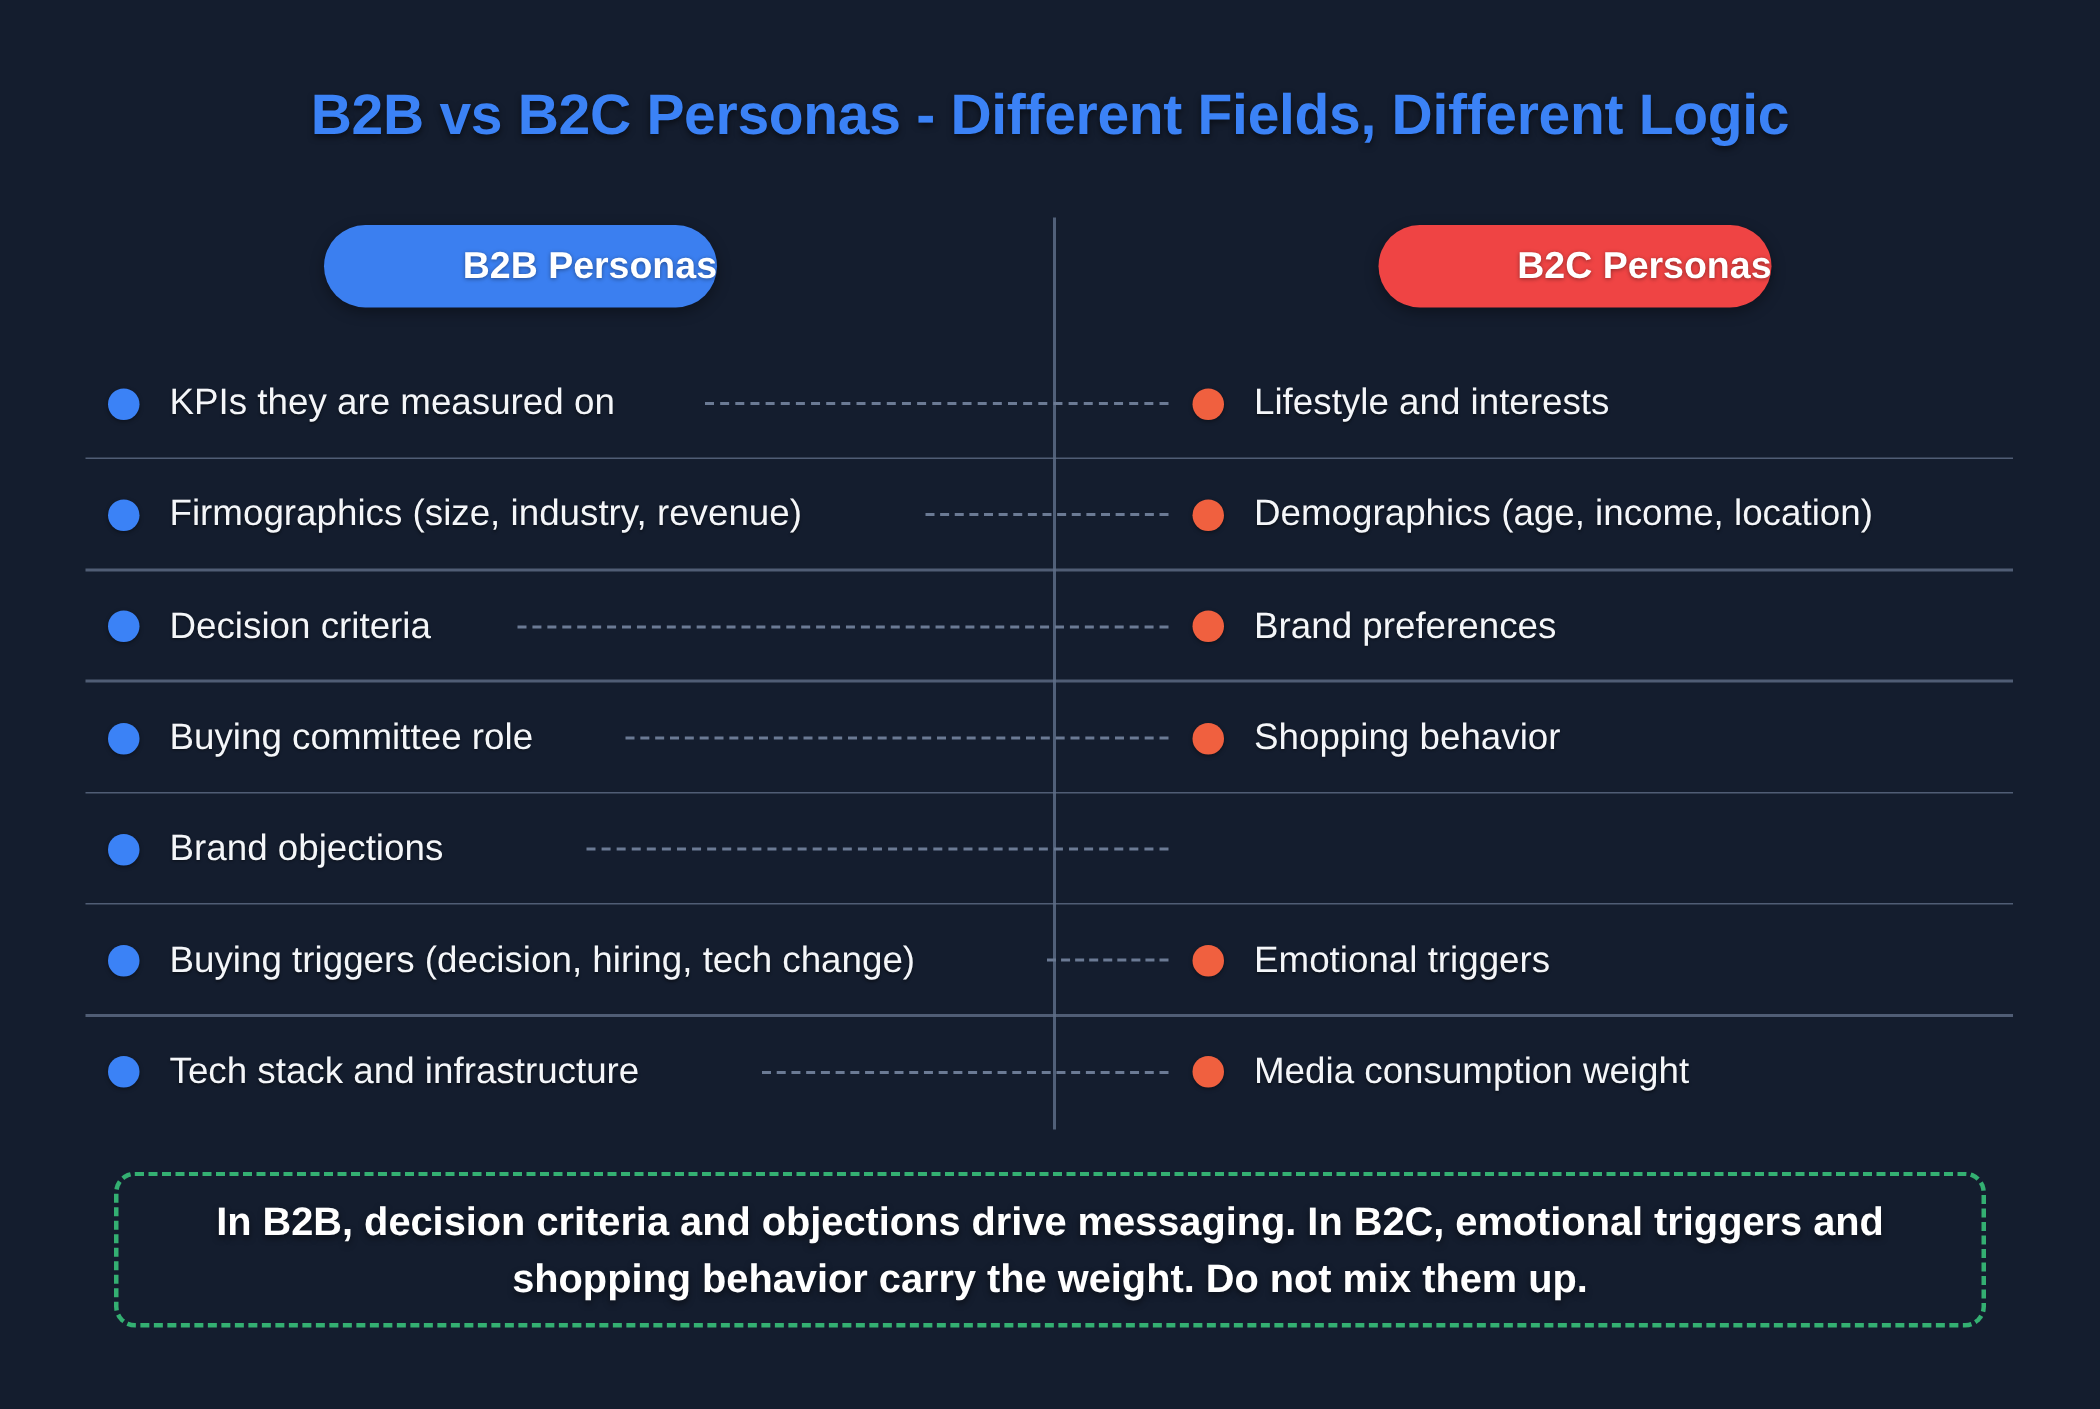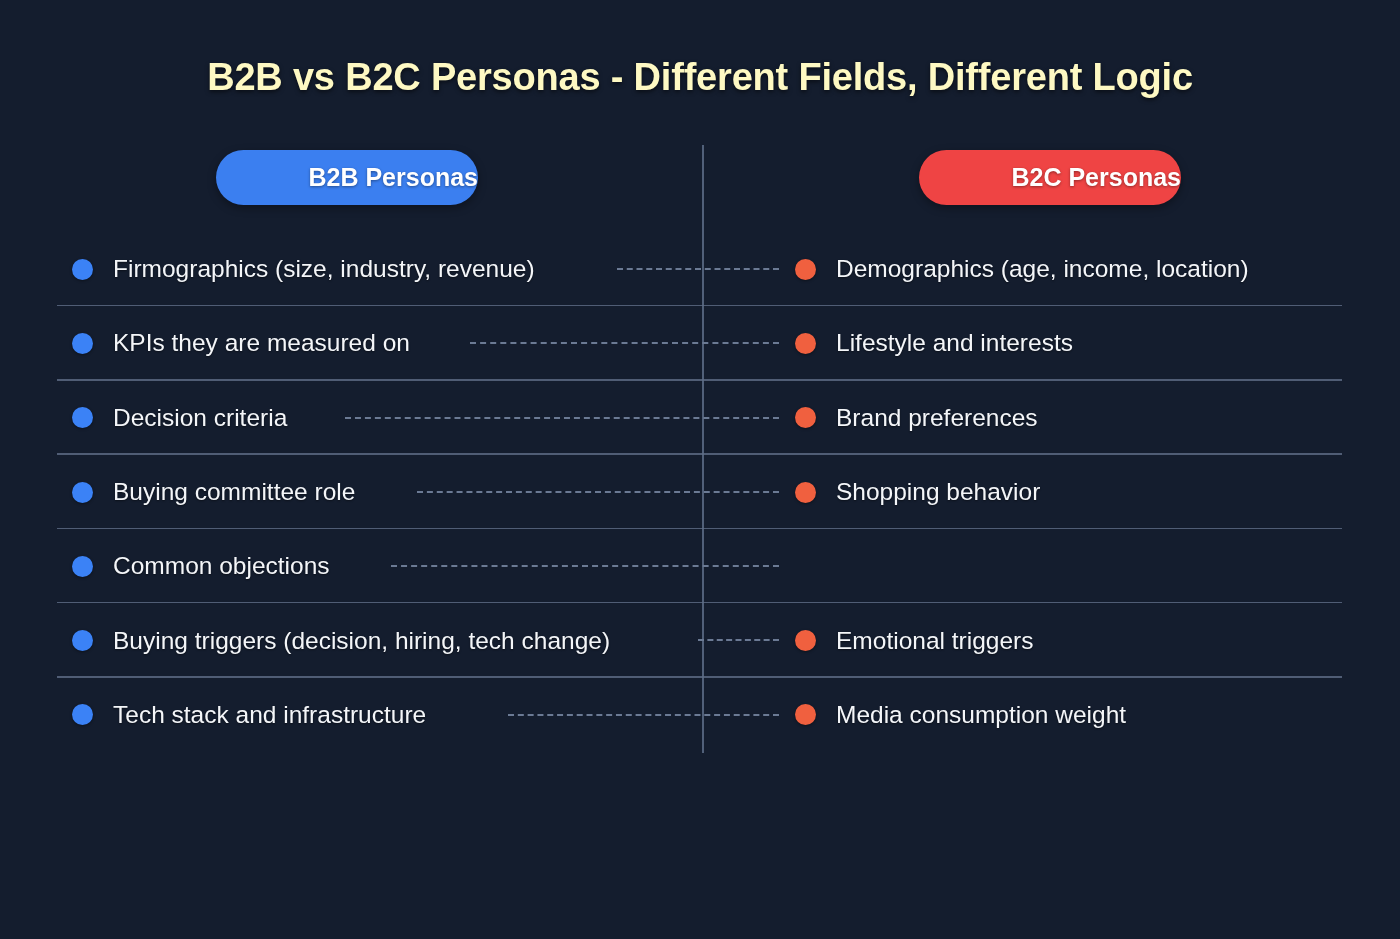--- a/index.html
+++ b/index.html
@@ -24,21 +24,21 @@
 
   
   .title {
     position: absolute;
     top: 56px;
     left: 0;
     width: 1400px;
     text-align: center;
     font-size: 38px;
     font-weight: bold;
-    color: #fef9c3;
+    color: #3b82f6;
     letter-spacing: -0.2px;
     text-shadow: 0 2px 4px rgba(0,0,0,0.55);
   }
 
   
   .pill {
     position: absolute;
     top: 150px;
     height: 55px;
     line-height: 55px;
@@ -170,48 +170,48 @@
   <div class="pill pill-b2b">B2B Personas</div>
   <div class="pill pill-b2c">B2C Personas</div>
 
   <div class="v-divider"></div>
 
   <div class="rows">
 
     <div class="row">
       <div class="cell cell-left">
         <span class="dot dot-blue"></span>
+        <span class="cell-text">KPIs they are measured on</span>
+      </div>
+      <div class="connector" style="left:470px;width:309px;"></div>
+      <div class="cell cell-right">
+        <span class="dot dot-orange"></span>
+        <span class="cell-text">Lifestyle and interests</span>
+        <span class="cell-suffix"></span>
+      </div>
+      <div class="row-sep"></div>
+    </div>
+
+    <div class="row">
+      <div class="cell cell-left">
+        <span class="dot dot-blue"></span>
         <span class="cell-text">Firmographics (size, industry, revenue)</span>
       </div>
       <div class="connector" style="left:617px;width:162px;"></div>
       <div class="cell cell-right">
         <span class="dot dot-orange"></span>
         <span class="cell-text">Demographics (age, income, location)</span>
         <span class="cell-suffix"></span>
       </div>
       <div class="row-sep"></div>
     </div>
 
     <div class="row">
       <div class="cell cell-left">
         <span class="dot dot-blue"></span>
-        <span class="cell-text">KPIs they are measured on</span>
-      </div>
-      <div class="connector" style="left:470px;width:309px;"></div>
-      <div class="cell cell-right">
-        <span class="dot dot-orange"></span>
-        <span class="cell-text">Lifestyle and interests</span>
-        <span class="cell-suffix"></span>
-      </div>
-      <div class="row-sep"></div>
-    </div>
-
-    <div class="row">
-      <div class="cell cell-left">
-        <span class="dot dot-blue"></span>
         <span class="cell-text">Decision criteria</span>
       </div>
       <div class="connector" style="left:345px;width:434px;"></div>
       <div class="cell cell-right">
         <span class="dot dot-orange"></span>
         <span class="cell-text">Brand preferences</span>
         <span class="cell-suffix"></span>
       </div>
       <div class="row-sep"></div>
     </div>
@@ -226,21 +226,21 @@
         <span class="dot dot-orange"></span>
         <span class="cell-text">Shopping behavior</span>
         <span class="cell-suffix"></span>
       </div>
       <div class="row-sep"></div>
     </div>
 
     <div class="row">
       <div class="cell cell-left">
         <span class="dot dot-blue"></span>
-        <span class="cell-text">Common objections</span>
+        <span class="cell-text">Brand objections</span>
       </div>
       <div class="connector" style="left:391px;width:388px;"></div>
       <div class="row-sep"></div>
     </div>
 
     <div class="row">
       <div class="cell cell-left">
         <span class="dot dot-blue"></span>
         <span class="cell-text">Buying triggers (decision, hiring, tech change)</span>
       </div>
@@ -262,14 +262,17 @@
       <div class="cell cell-right">
         <span class="dot dot-orange"></span>
         <span class="cell-text">Media consumption weight</span>
         <span class="cell-suffix"></span>
       </div>
 
     </div>
 
   </div>
 
+  <div class="callout">
+    <div class="callout-text">In B2B, decision criteria and objections drive messaging. In B2C, emotional triggers and shopping behavior carry the weight. Do not mix them up.</div>
+  </div>
 
 </div>
 
 </body></html>

